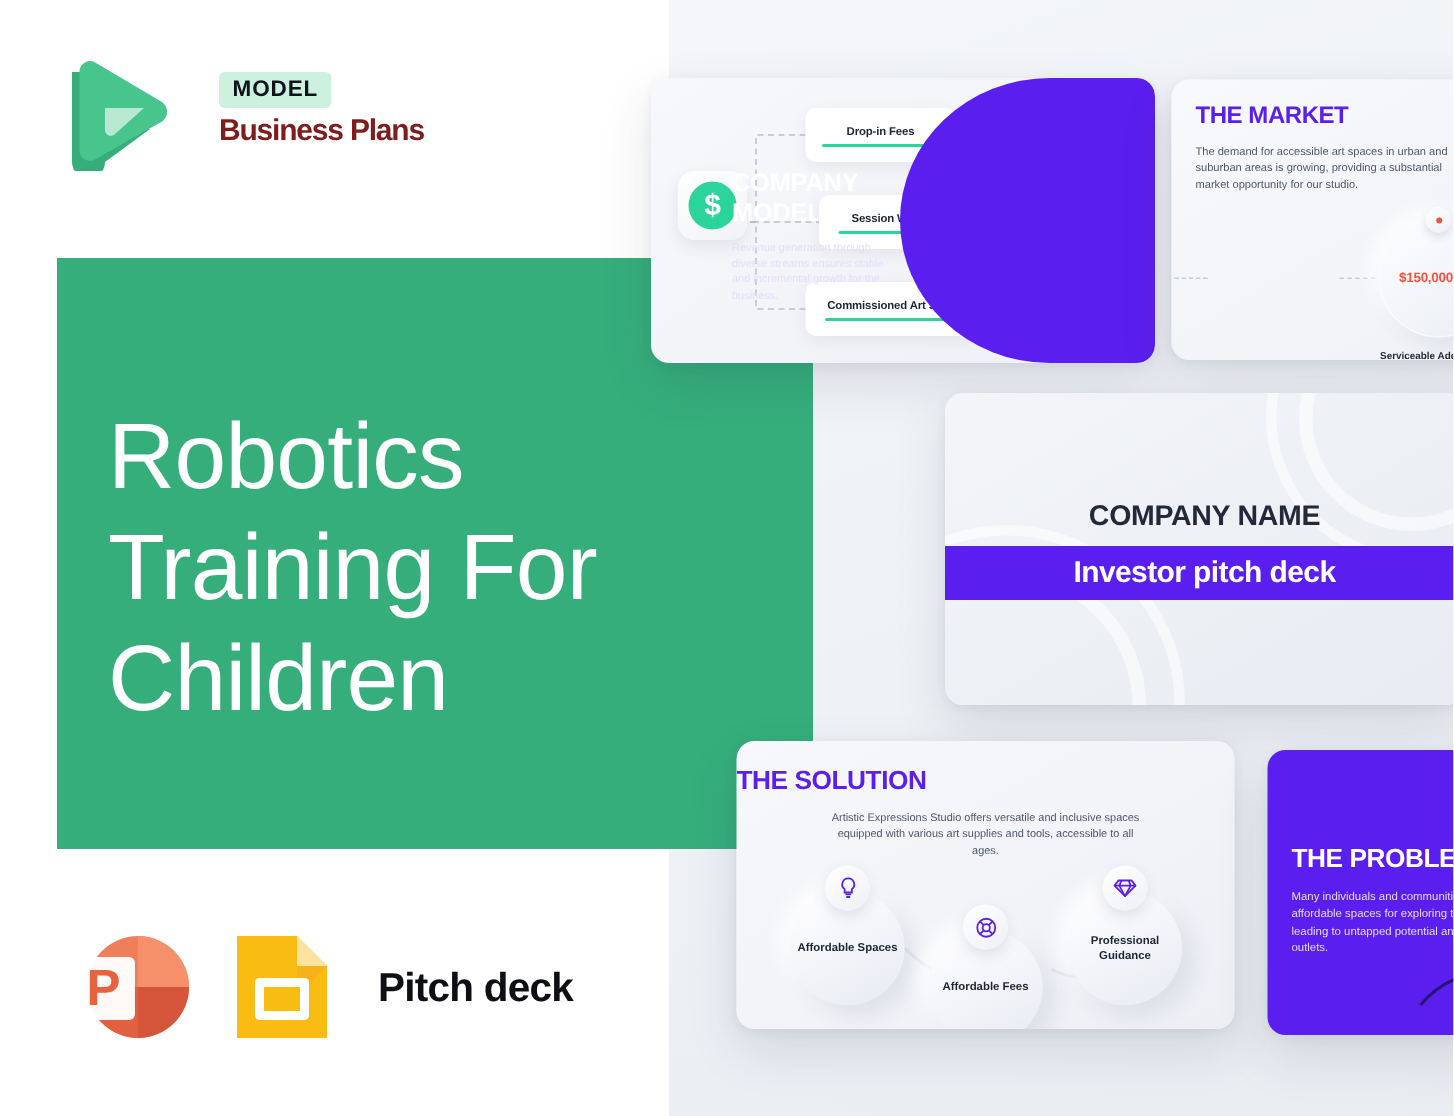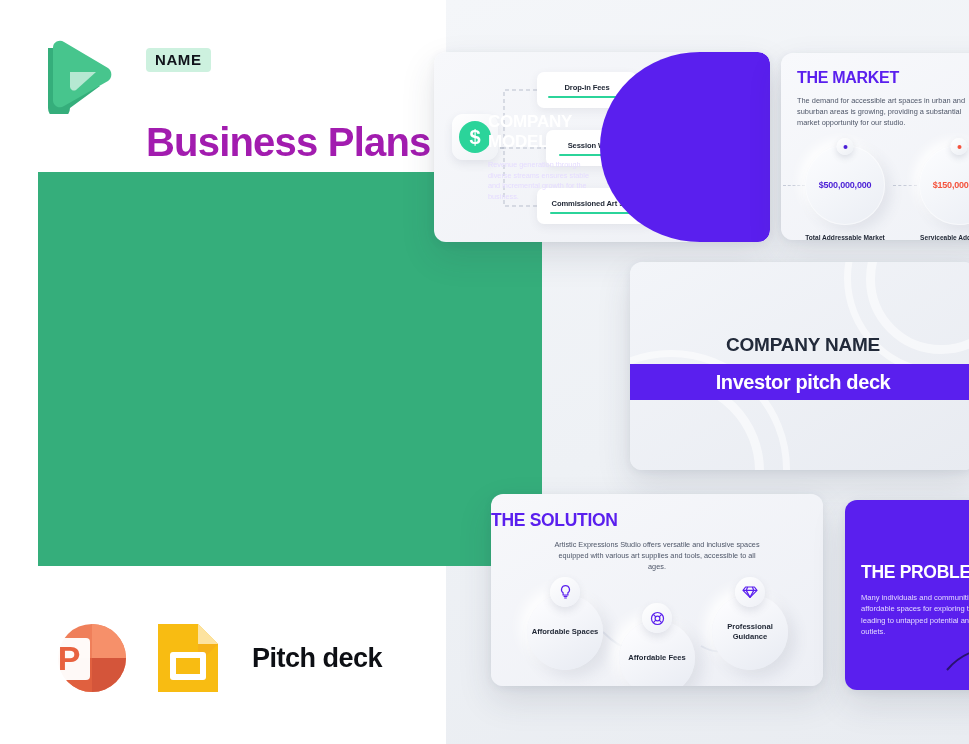--- a/index.html
+++ b/index.html
@@ -25,23 +25,22 @@
   .logo-wrap { position:absolute; left:38px; top:34px; width:300px; height:84px; }
   .logo-mark { position:absolute; left:0; top:0; width:74px; height:80px; }
   .ready-badge {
     position:absolute; left:108px; top:14px;
     background:#cdf1df; color:#10131a;
     font-size:15px; font-weight:600; letter-spacing:.6px;
     padding:3px 9px 4px 9px; border-radius:4px;
   }
   .brand-text {
     position:absolute; left:108px; top:42px;
-    font-size:40px; font-weight:bold; color:#a21caf; letter-spacing:-0.8px;
+    font-size:20px; font-weight:bold; color:#7f1d1d; letter-spacing:-0.8px;
     white-space:nowrap;
-    margin-top:44px;
   }
 
   
   .main-title {
     position:absolute; left:72px; top:268px; width:420px;
     color:#ffffff; font-size:62px; line-height:74px; font-weight:400;
     letter-spacing:-0.5px;
   }
 
   
@@ -168,24 +167,25 @@
   <div class="bg-green"></div>
 
   <div class="logo-wrap">
     <div class="logo-mark">
       <svg width="74" height="80" viewBox="0 0 74 80">
         <path d="M10 14 h22 v38 h30 L32 74 a11 11 0 0 1 -22 0 Z" fill="#35ae7b"></path>
         <path d="M26 8 L70 34 a8 8 0 0 1 0 13 L26 72 a7 7 0 0 1 -11 -6 V14 a7 7 0 0 1 11 -6 Z" fill="#47c58d"></path>
         <path d="M32 38 h26 L38 56 a4 4 0 0 1 -6 -3 Z" fill="#b6e8d2"></path>
       </svg>
     </div>
-    <div class="ready-badge">NAME</div>
+    <div class="ready-badge">MODEL</div>
     <div class="brand-text">Business Plans</div>
   </div>
 
+  <div class="main-title">Robotics Training For Children</div>
 
   <div class="formats">
     <div class="ppt-icon">
       <svg width="92" height="92" viewBox="0 0 92 92">
         <defs>
           <clipPath id="ppcirc">
               <circle cx="52" cy="46" r="34"></circle>
             </clipPath>
         </defs>
         <circle cx="52" cy="46" r="34" fill="#ef7f5a"></circle>
@@ -239,29 +239,20 @@
     <div class="bm-desc">Revenue generation through diverse streams ensures stable and incremental growth for the business.</div>
   </div>
 
   <div class="slide" id="slide-market">
     <div class="mk-title">THE MARKET</div>
     <div class="mk-desc">The demand for accessible art spaces in urban and suburban areas is growing, providing a substantial market opportunity for our studio.</div>
 
     <div class="mk-dash" style="left:2px;width:22px;"></div>
     <div class="mk-dash" style="left:112px;width:24px;"></div>
 
-    <div class="mk-circle-wrap" style="left:24px;">
-      <div class="mk-circle">
-        <div class="mk-knob">
-            <i style="background:#4a1fd6;"></i>
-          </div>
-        <span class="mk-amount" style="color:#4a1fd6;">$500,000,000</span>
-      </div>
-      <div class="mk-caption" style="margin-left:-6px;">Total Addressable Market (TAM)</div>
-    </div>
 
     <div class="mk-circle-wrap" style="left:138px;">
       <div class="mk-circle">
         <div class="mk-knob">
             <i style="background:#f4523c;"></i>
           </div>
         <span class="mk-amount" style="color:#f4523c;">$150,000,000</span>
       </div>
       <div class="mk-caption" style="margin-left:-6px;">Serviceable Addressable Market (SAM)</div>
     </div>

